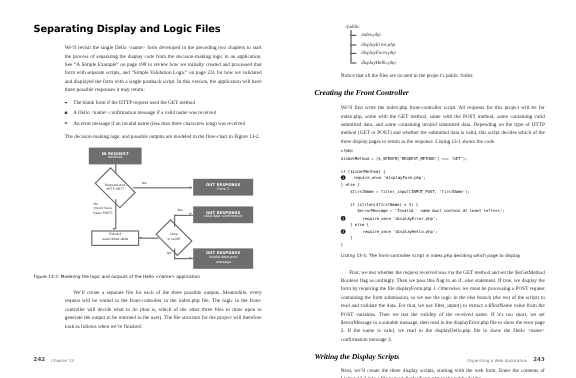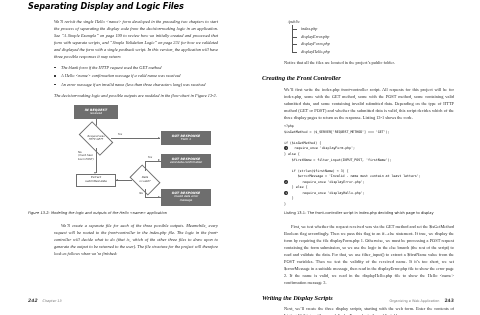--- a/index.html
+++ b/index.html
@@ -13,21 +13,21 @@
     position:relative;
     width:480px;height:315px;
     background:#ffffff;
     display:flex;
   }
   .page{
     position:relative;
     width:240px;height:315px;
     box-sizing:border-box;
   }
-  .page-left{padding:2px 22px 0 28px;font-style:italic;}
+  .page-left{padding:20px 22px 0 28px;}
   .page-right{padding:18px 26px 0 22px;}
 
   h2.section-title{
     font-family:"DejaVu Sans", sans-serif;
     font-size:8.2px;
     font-weight:bold;
     letter-spacing:-0.1px;
     color:#000;
     margin:0 0 6px 0;
     line-height:1.2;

